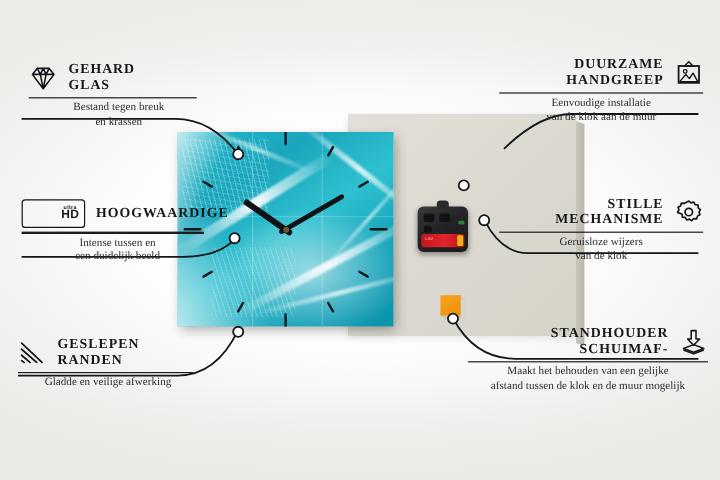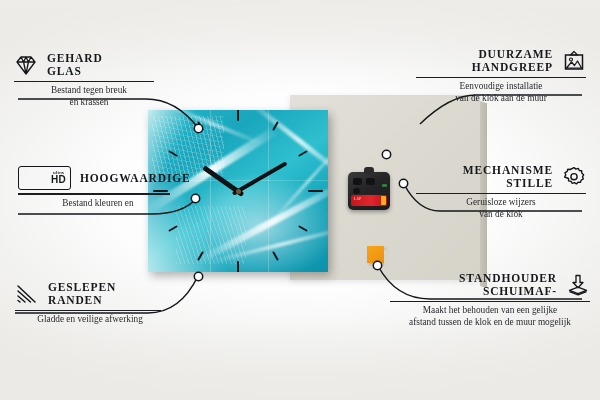--- a/index.html
+++ b/index.html
@@ -205,21 +205,21 @@
     <g fill="#ffffff" stroke="#15161a" stroke-width="1.5">
       <circle cx="198.5" cy="128.5" r="4.2"></circle>
       <circle cx="195.5" cy="198.5" r="4.2"></circle>
       <circle cx="198.5" cy="276.5" r="4.2"></circle>
       <circle cx="386.5" cy="154.5" r="4.2"></circle>
       <circle cx="403.5" cy="183.5" r="4.2"></circle>
       <circle cx="377.5" cy="265.5" r="4.2"></circle>
     </g>
   </svg>
 
-  <div class="callout left" style="left:14px;top:52px;width:150px;">
+  <div class="callout left" style="left:24px;top:52px;width:150px;">
     <div class="ctitle">
       <span class="ico">
         <svg viewBox="0 0 24 24">
             <path d="M3 9 L7 4 H17 L21 9 L12 21 Z M3 9 H21 M7 4 L9.6 9 L12 21 M17 4 L14.4 9 L12 21 M9.6 9 L12 4 L14.4 9" fill="none" stroke="#15161a" stroke-width="1.3" stroke-linejoin="round"></path>
           </svg>
       </span>
       <span class="words">
         <div class="l">GEHARD</div>
         <div class="l">GLAS</div>
       </span>
@@ -236,21 +236,22 @@
       <span class="hdbox">
         <span class="u">ultra</span>
         <span class="h">HD</span>
       </span>
       <span class="words">
         <div class="l">HOOGWAARDIGE</div>
       </span>
     </div>
     <div class="rule" style="width:152px"></div>
     <div class="csub">
-      <div>Bestand kleuren en</div>
+      <div>Intense tussen en</div>
+      <div>een duidelijk beeld</div>
     </div>
   </div>
 
   <div class="callout left" style="left:15px;top:281px;width:150px;">
     <div class="ctitle">
       <span class="ico">
         <svg viewBox="0 0 24 24">
             <g stroke="#15161a" stroke-width="1.5" stroke-linecap="round">
           <line x1="3" y1="4" x2="20" y2="20"></line>
               <line x1="3" y1="9" x2="15.5" y2="20"></line>
@@ -288,22 +289,22 @@
     <div class="rule" style="width:170px"></div>
     <div class="csub">
       <div>Eenvoudige installatie</div>
       <div>van de klok aan de muur</div>
     </div>
   </div>
 
   <div class="callout right" style="right:14px;top:164px;width:170px;">
     <div class="ctitle">
       <span class="words">
+        <div class="l">STILLE</div>
         <div class="l">MECHANISME</div>
-        <div class="l">STILLE</div>
       </span>
       <span class="ico">
         <svg viewBox="0 0 24 24">
           <path d="M12 2.6 l1.9 1.5 2.3-.7 1.1 2.1 2.4.3.1 2.4 1.9 1.5-1.2 2.1 .8 2.2-2.1 1.1-.7 2.3-2.4-.2-1.7 1.7-2-1.3-2.3.7-1.1-2.1-2.4-.3-.1-2.4L2.6 12l1.2-2.1L3 7.7l2.1-1.1.7-2.3 2.4.2z" fill="none" stroke="#15161a" stroke-width="1.4" stroke-linejoin="round"></path>
           <circle cx="12" cy="11.7" r="3.1" fill="none" stroke="#15161a" stroke-width="1.4"></circle>
         </svg>
       </span>
     </div>
     <div class="rule" style="width:170px"></div>
     <div class="csub">

